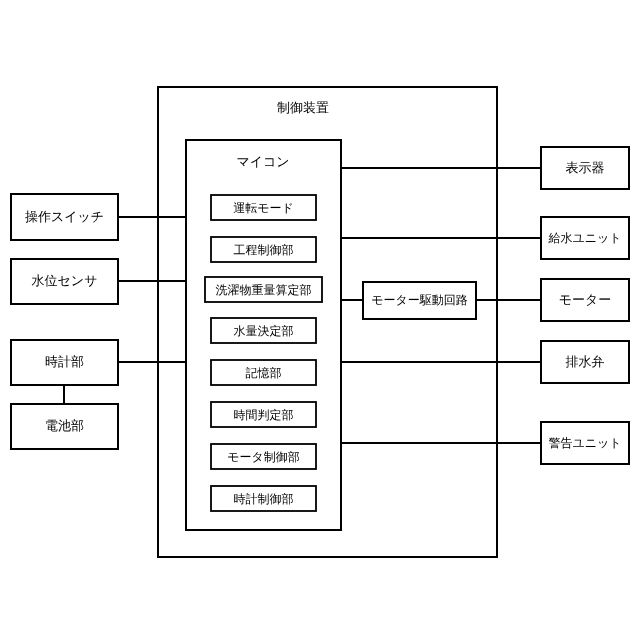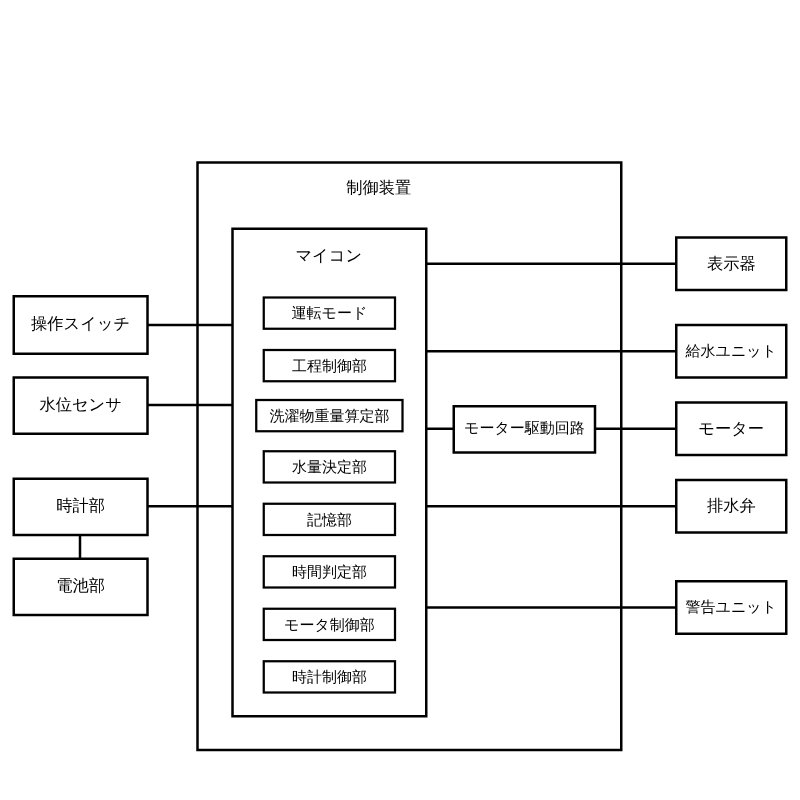--- a/index.html
+++ b/index.html
@@ -11,21 +11,20 @@
     width: 640px;
     height: 640px;
     font-family: "DejaVu Sans", "Liberation Sans", sans-serif;
     overflow: hidden;
   }
   #diagram-root {
     position: relative;
     width: 640px;
     height: 464px;
     background: #ffffff;
-    margin-top: 43px;
   }
   svg.diagram {
     display: block;
     width: 640px;
     height: 640px;
   }
   .box-rect {
     fill: #ffffff;
     stroke: #000000;
     stroke-width: 2;

